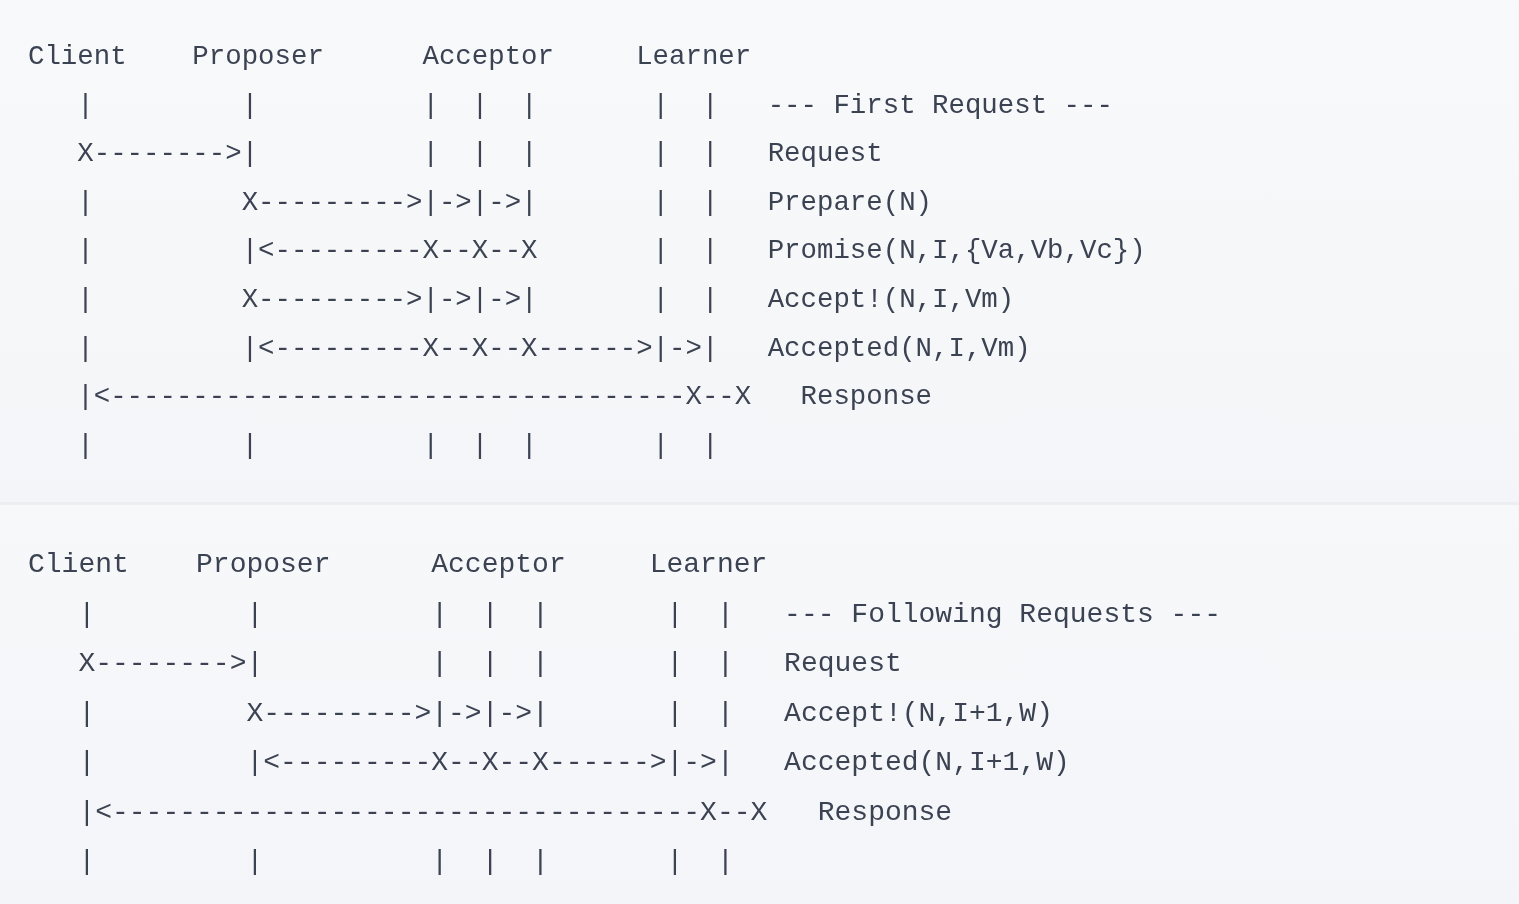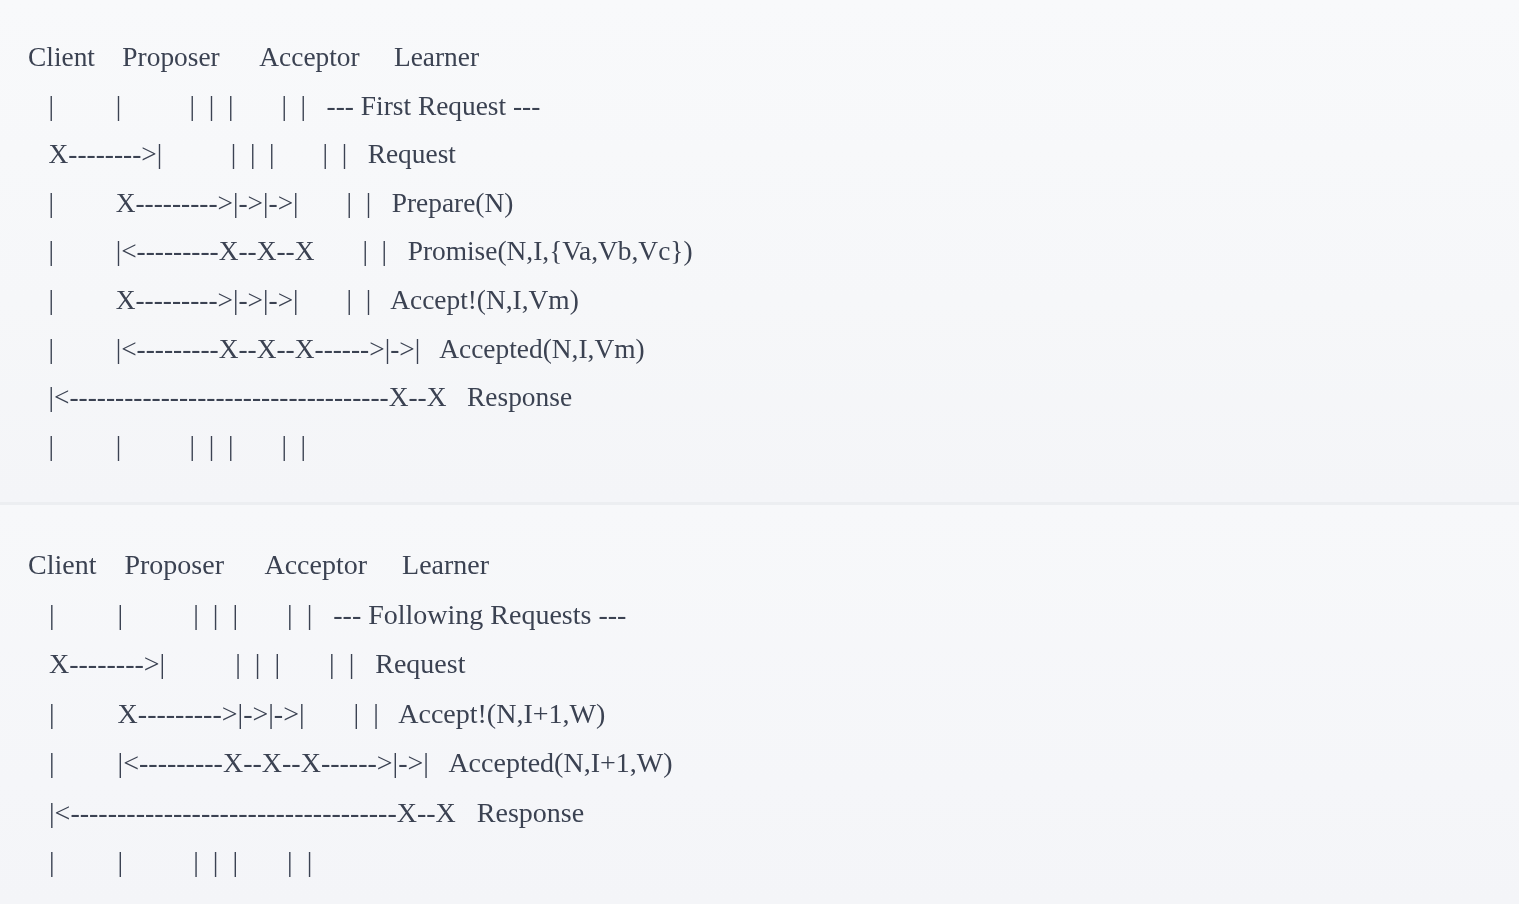--- a/index.html
+++ b/index.html
@@ -37,21 +37,21 @@
     flex: 0 0 auto;
   }
   .panel-following {
     height: 399px;
     background: linear-gradient(180deg, #f7f8fa 0%, #f5f6f9 70%, #f4f5f8 100%);
   }
   pre.ascii {
     margin: 0;
     padding: 0;
     color: #3b4252;
-    font-family: Liberation Serif, serif;
+    font-family: Liberation Mono, monospace;
     white-space: pre;
     -webkit-font-smoothing: antialiased;
   }
   pre.ascii-first {
     position: absolute;
     left: 28px;
     top: 33px;
     font-size: 27.4px;
     line-height: 48.6px;
     letter-spacing: 0px;

